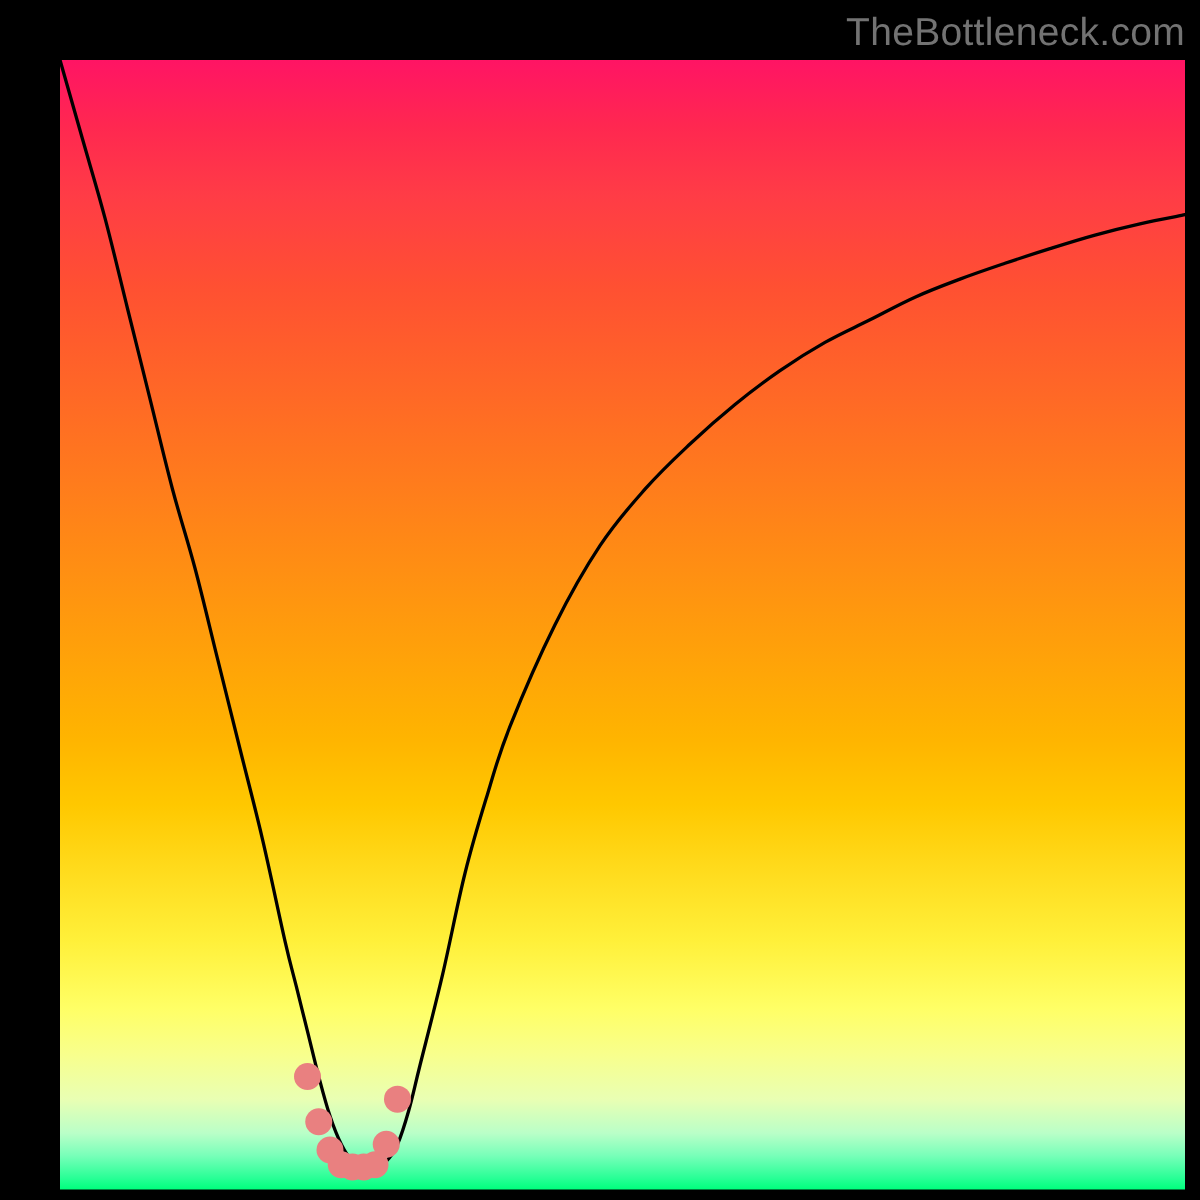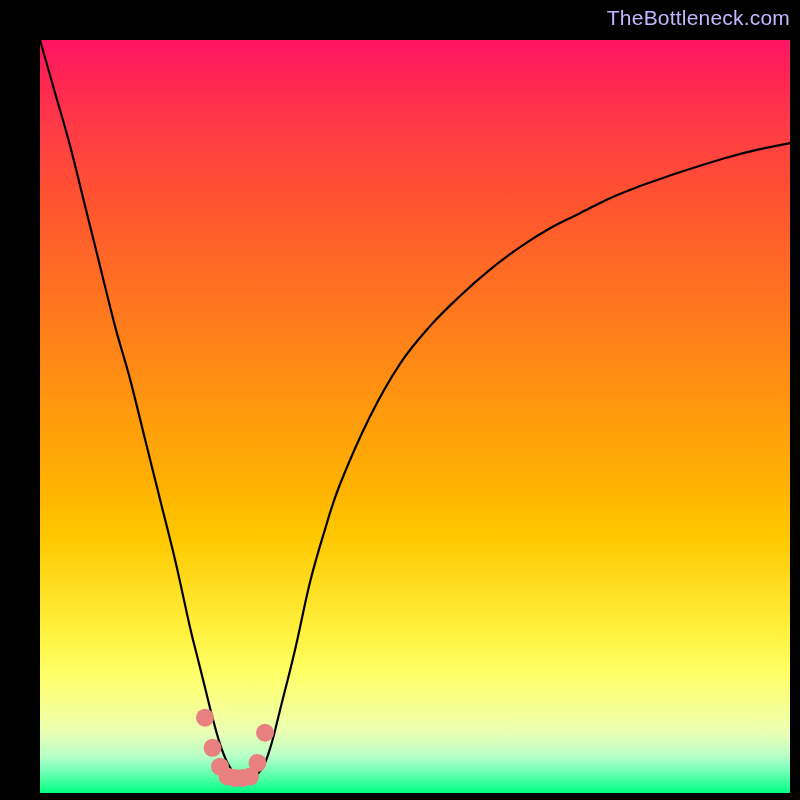--- a/index.html
+++ b/index.html
@@ -45,23 +45,23 @@
       #78ffb9 97%,
       #28ff96 99%,
       #00ff7d 100%
     );
   }
   .watermark {
     position: absolute;
     top: 6px;
     right: 10px;
     font-family: Arial, Helvetica, sans-serif;
-    font-size: 21px;
+    font-size: 26px;
     font-weight: 500;
-    color: #c4b5fd;
+    color: #737373;
     letter-spacing: 0.2px;
     user-select: none;
   }
   svg.curve {
     position: absolute;
     left: 0;
     top: 0;
     width: 750px;
     height: 753px;
     overflow: visible;

